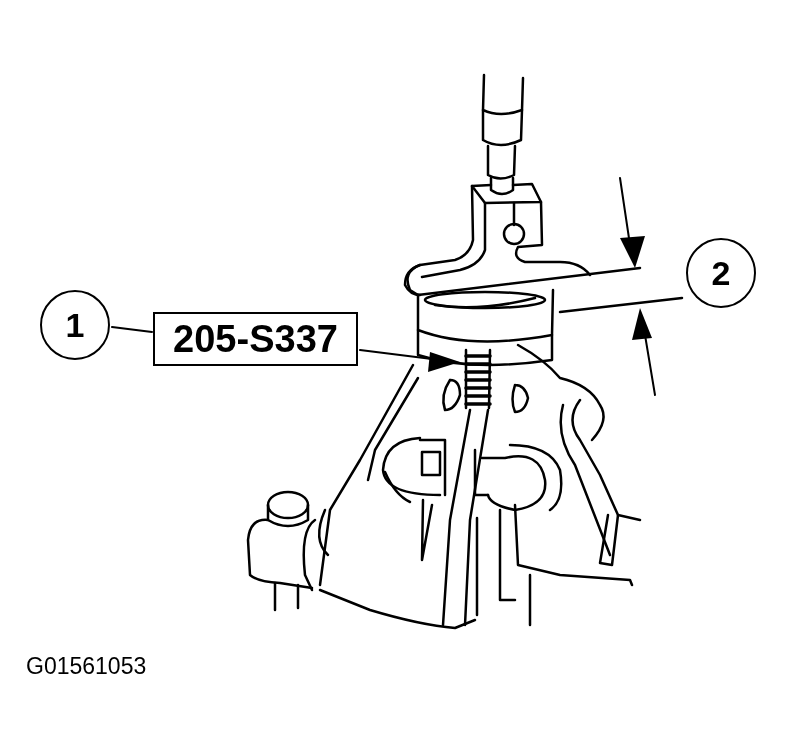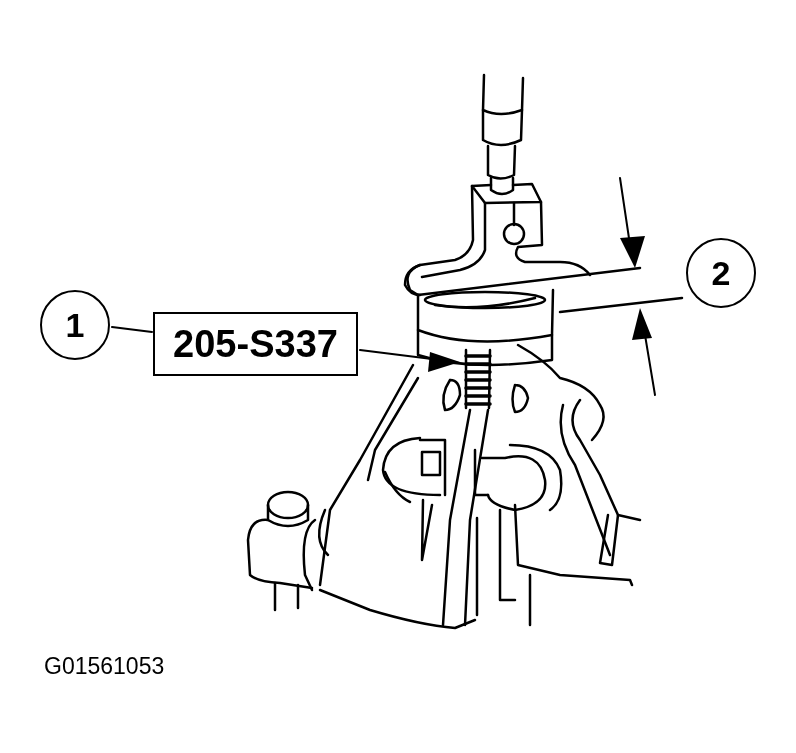--- a/index.html
+++ b/index.html
@@ -10,21 +10,21 @@
       position: absolute; width: 70px; height: 70px; border: 2px solid #000; border-radius: 50%;
       display: flex; align-items: center; justify-content: center; box-sizing: border-box; background: #fff;
       font-family: "Liberation Sans", sans-serif; font-weight: bold; font-size: 34px; color: #000;
     }
     .part-box {
       position: absolute; border: 2px solid #000; box-sizing: border-box; background: #fff;
       display: flex; align-items: center; justify-content: center;
       font-family: "Liberation Sans", sans-serif; font-weight: bold; font-size: 38px; color: #000; letter-spacing: 0px;
     }
     .figure-id {
-      position: absolute; left: 44px; top: 653px; font-family: "Liberation Sans", sans-serif;
+      position: absolute; left: 26px; top: 653px; font-family: "Liberation Sans", sans-serif;
       font-size: 23px; color: #000;
     }
   </style>
 </head>
 <body>
 
 <div class="canvas">
   <svg width="796" height="753" viewBox="0 0 796 753" fill="none" stroke="#000" stroke-width="2.5" stroke-linecap="round" stroke-linejoin="round">
 
     <g>
@@ -109,21 +109,21 @@
       <path d="M620 178 L630 245" stroke-width="2"></path>
       <polygon points="620,238 635,268 645,236" fill="#000" stroke="none"></polygon>
       <path d="M655 395 L645 335" stroke-width="2"></path>
       <polygon points="632,340 640,308 652,338" fill="#000" stroke="none"></polygon>
     </g>
   </svg>
 
   <div class="callout-circle" style="left:40px; top:290px;">
     <span>1</span>
   </div>
-  <div class="part-box" style="left:153px; top:312px; width:205px; height:64px;">
+  <div class="part-box" style="left:153px; top:312px; width:205px; height:54px;">
     <span>205-S337</span>
   </div>
   <div class="callout-circle" style="left:686px; top:238px;">
     <span>2</span>
   </div>
 
   <div class="figure-id">G01561053</div>
 </div>
 
 </body></html>

